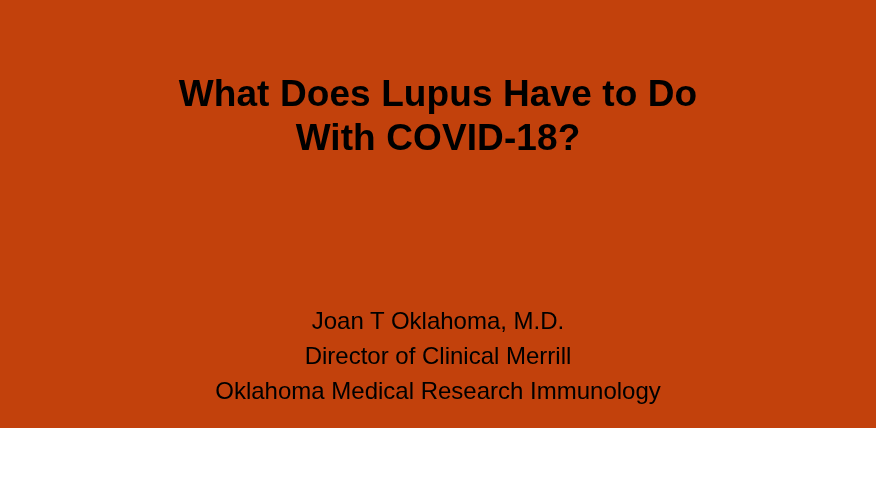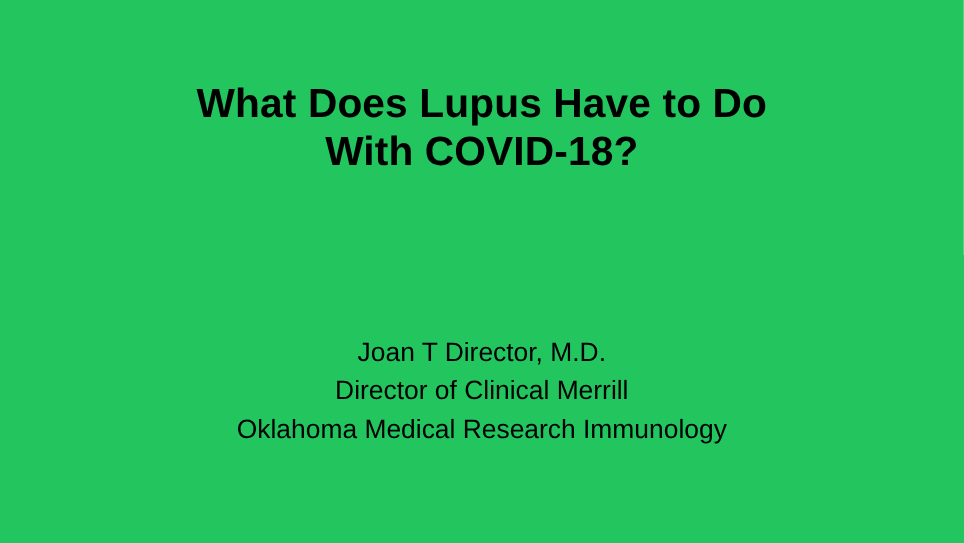--- a/index.html
+++ b/index.html
@@ -12,22 +12,22 @@
     width: 876px;
     height: 494px;
     background: #ffffff;
     font-family: "Liberation Sans", sans-serif;
     overflow: hidden;
   }
 
   .slide {
     position: relative;
     width: 876px;
-    height: 494px;
-    background: #22c55e;
+    height: 428px;
+    background: #c2410c;
     box-sizing: border-box;
   }
 
   
   .title-block {
     position: absolute;
     left: 0;
     top: 72px;
     width: 876px;
     text-align: center;
@@ -67,18 +67,18 @@
 <body>
 
 <div class="slide">
 
   <div class="title-block">
     <span class="title-line">What Does Lupus Have to Do</span>
     <span class="title-line">With COVID-18?</span>
   </div>
 
   <div class="byline-block">
-    <span class="byline-line">Joan T Director, M.D.</span>
+    <span class="byline-line">Joan T Oklahoma, M.D.</span>
     <span class="byline-line">Director of Clinical Merrill</span>
     <span class="byline-line">Oklahoma Medical Research Immunology</span>
   </div>
 
 </div>
 
 </body></html>

